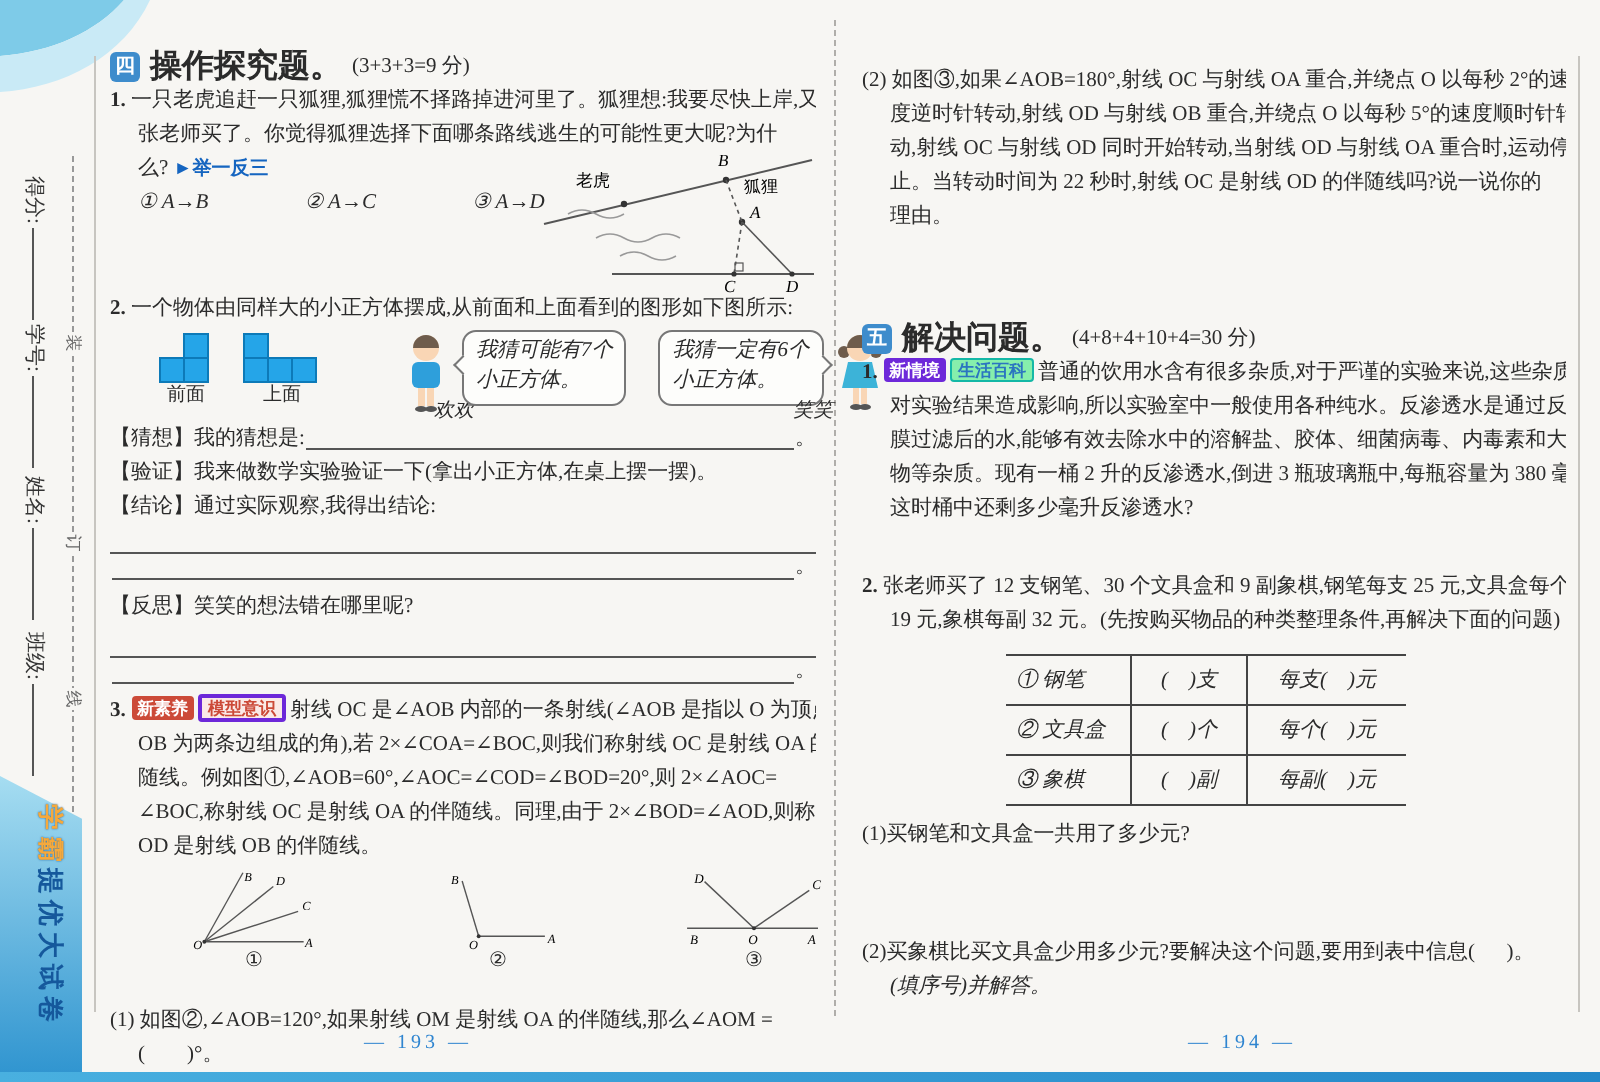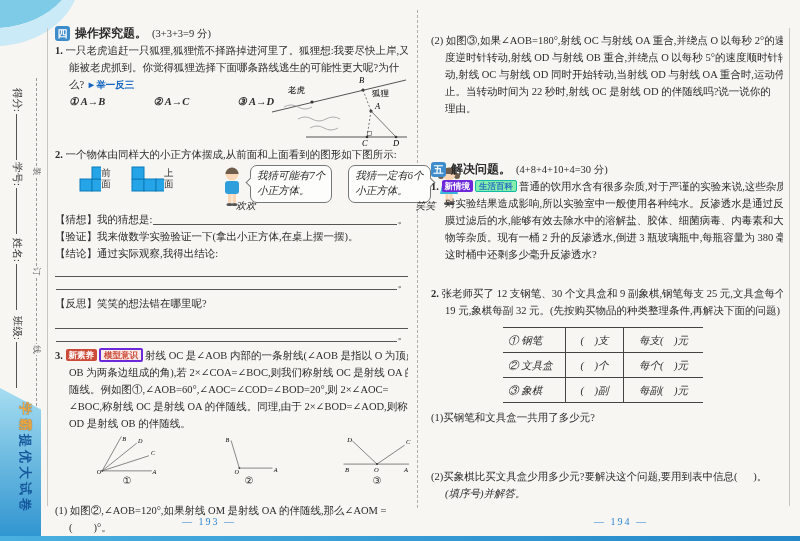--- a/index.html
+++ b/index.html
@@ -37,40 +37,40 @@
   .page-right { left:431px; top:32px; width:352px; }
 
   .ln { white-space:pre; overflow:hidden; height:17px; }
   .indent { padding-left:14px; }
   .qnum { font-weight:bold; }
 
   
   .sec-header { display:flex; align-items:center; gap:5px; height:18px; }
   .sec-num { width:15px; height:15px; background:#3e8ccc; color:#fff; border-radius:3px;
     font:bold 10px/15px "Liberation Sans",sans-serif; text-align:center; flex:0 0 auto; }
-  .sec-title { font-weight:bold; font-size:12px; }
+  .sec-title { font-weight:bold; font-size:16px; }
   .sec-score { font-size:10.5px; }
 
   
   .badge { display:inline-block; font:bold 8.5px/12px "Liberation Sans",sans-serif;
     padding:0 3px; border-radius:2px; vertical-align:1px; margin-right:2px; }
   .b-fill-red  { background:#cc4a38; color:#fff; }
   .b-out-red   { border:2px solid #6d28d9; color:#cc4a38; background:#fbeae7; line-height:10px; }
   .b-fill-blue { background:#6d28d9; color:#fff; }
   .b-out-blue  { border:1px solid #14b8a6; color:#2b75c0; background:#86efac; line-height:10px; }
   .practice-badge { color:#1565c0; font-weight:bold; font-size:9.5px; }
 
   
-  .opt-row { display:flex; gap:48px; padding-left:14px; height:15px; font-style:italic;font-weight:bold; }
+  .opt-row { display:flex; gap:48px; padding-left:14px; height:15px; font-style:italic; }
   .river { position:absolute; left:215px; top:50px; }
   svg text { font-family:"Liberation Serif","DejaVu Serif",serif; }
 
   
   .fig-row { display:flex; align-items:flex-start; margin:2px 0 0 24px; height:46px; }
-  .cube-fig { display:flex; flex-direction:row; align-items:center; margin-right:14px; }
+  .cube-fig { display:flex; flex-direction:column; align-items:center; margin-right:14px; }
   .cube-fig .cap { font-size:9.5px; line-height:11px; }
   .kid { position:relative; flex:0 0 auto; }
   .kid .kname { position:absolute; font-size:10px; font-style:italic; white-space:pre; }
   .bubble { position:relative; border:1px solid #777; border-radius:7px; background:#fdfdfb;
     padding:2px 6px; font-style:italic; font-size:10.5px; line-height:15px; white-space:pre; height:38px; }
   .bubble .tail { position:absolute; width:7px; height:7px; background:#fdfdfb; border-left:1px solid #777;
     border-bottom:1px solid #777; top:13px; }
   .tail-l { left:-4.5px; transform:rotate(45deg); }
   .tail-r { right:-4.5px; transform:rotate(225deg); }
 
@@ -127,21 +127,21 @@
 
   <div class="page page-left">
 
     <div class="sec-header">
       <span class="sec-num">四</span>
       <span class="sec-title">操作探究题。</span>
       <span class="sec-score">(3+3+3=9 分)</span>
     </div>
 
     <div class="ln"><span class="qnum">1.</span> <span>一只老虎追赶一只狐狸,狐狸慌不择路掉进河里了。狐狸想:我要尽快上岸,又不</span></div>
-    <div class="ln indent">能被老虎抓到。你觉得狐狸选择下面哪条路线逃生的可能性更大呢?为什</div>
+    <div class="ln indent">张老师买了。你觉得狐狸选择下面哪条路线逃生的可能性更大呢?为什</div>
     <div class="ln indent"><span>么?</span> <span class="practice-badge">►举一反三</span></div>
 
     <div class="opt-row">
       <span>① A→B</span>
       <span>② A→C</span>
       <span>③ A→D</span>
     </div>
 
     <svg class="river" width="138" height="73">
       <line x1="2" y1="38" x2="136" y2="6" stroke="#555" stroke-width="1"></line>

